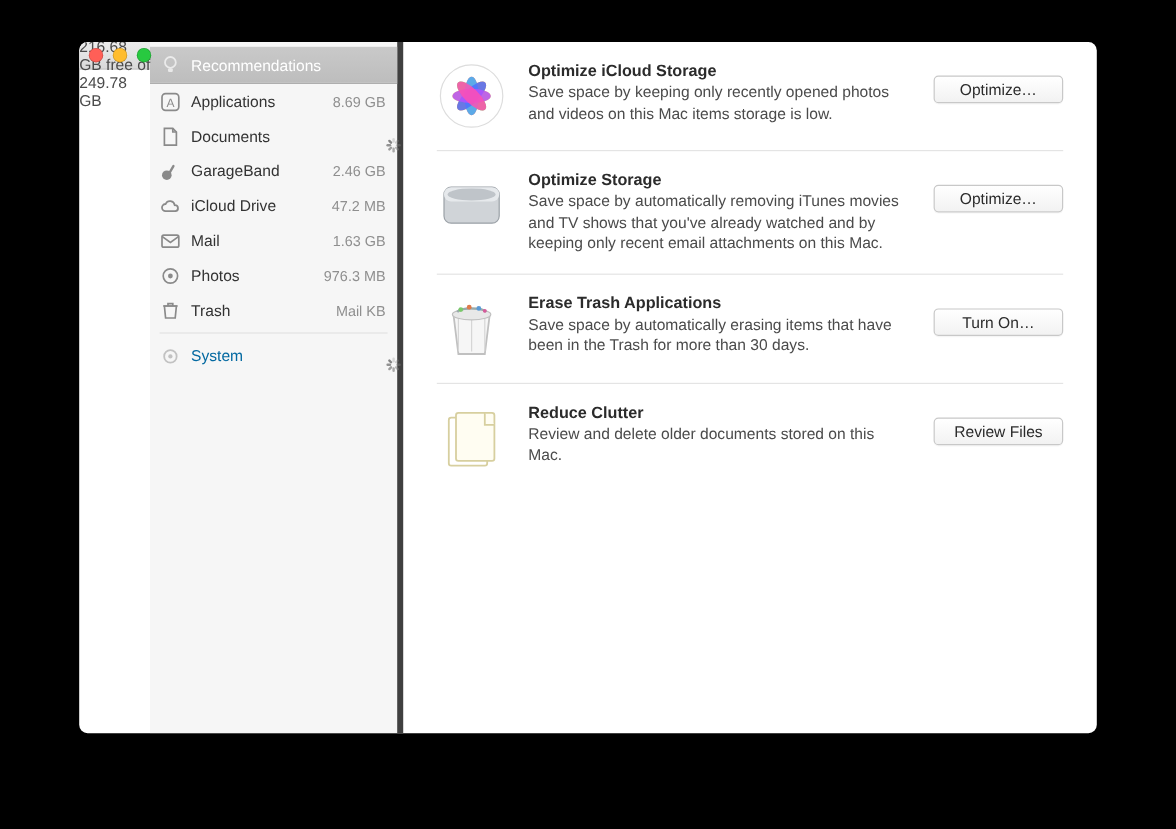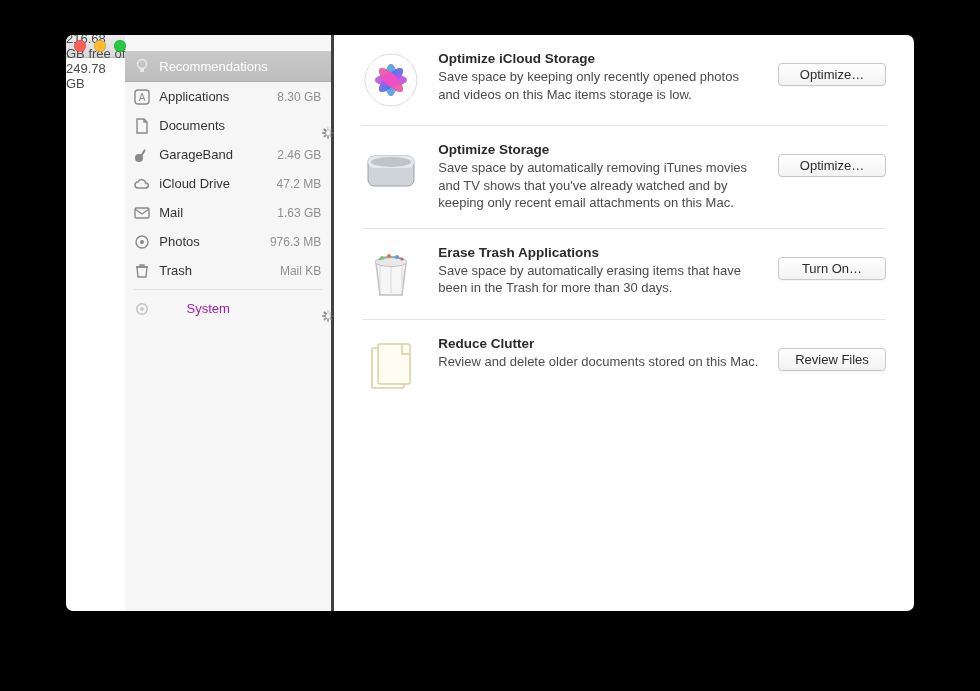--- a/index.html
+++ b/index.html
@@ -57,22 +57,22 @@
   }
   .body {
     flex: 1 1 auto;
     display: flex;
     min-height: 0;
   }
   
   .sidebar {
     flex: 0 0 206px;
     background: #f6f6f6;
-    border-right: 3px solid #404040;
-    padding-top: 16px;
+    border-right: 5px solid #404040;
+    padding-top: 4px;
     font-size: 13px;
   }
   .side-row {
     height: 29px;
     display: flex;
     align-items: center;
     padding: 0 10px 0 8px;
     gap: 8px;
     color: #333;
   }
@@ -103,21 +103,21 @@
   .side-label {
     flex: 1 1 auto;
   }
   .side-value {
     flex: 0 0 auto;
     color: #8f8f8f;
     font-size: 12px;
     text-align: right;
     min-width: 56px;
   }
-  .side-row.muted .side-label { color: #a21caf; text-align: center; }
+  .side-row.muted .side-label { color: #0369a1; }
   .side-row.muted .icon-slot { color: #c2c2c2; }
   .side-sep {
     height: 1px;
     background: #e2e2e2;
     margin: 4px 8px;
   }
   .spinner {
     width: 14px;
     height: 14px;
     position: relative;
@@ -218,21 +218,21 @@
         <span class="side-label">Recommendations</span>
       </div>
       <div id="sidebar-items">
           <div class="side-row">
             <span class="icon-slot">
               <svg viewBox="0 0 18 18">
                 <use href="#ic-apps"></use>
               </svg>
             </span>
             <span class="side-label">Applications</span>
-            <span class="side-value">8.30 GB</span>
+            <span class="side-value">8.69 GB</span>
           </div>
           <div class="side-row">
             <span class="icon-slot">
               <svg viewBox="0 0 18 18">
                 <use href="#ic-doc"></use>
               </svg>
             </span>
             <span class="side-label">Documents</span>
             <span class="side-value"><span class="spinner"><span style="transform:rotate(0deg);opacity:0.25"></span><span style="transform:rotate(45deg);opacity:0.34"></span><span style="transform:rotate(90deg);opacity:0.44"></span><span style="transform:rotate(135deg);opacity:0.53"></span><span style="transform:rotate(180deg);opacity:0.63"></span><span style="transform:rotate(225deg);opacity:0.72"></span><span style="transform:rotate(270deg);opacity:0.81"></span><span style="transform:rotate(315deg);opacity:0.91"></span></span></span>
           </div>

